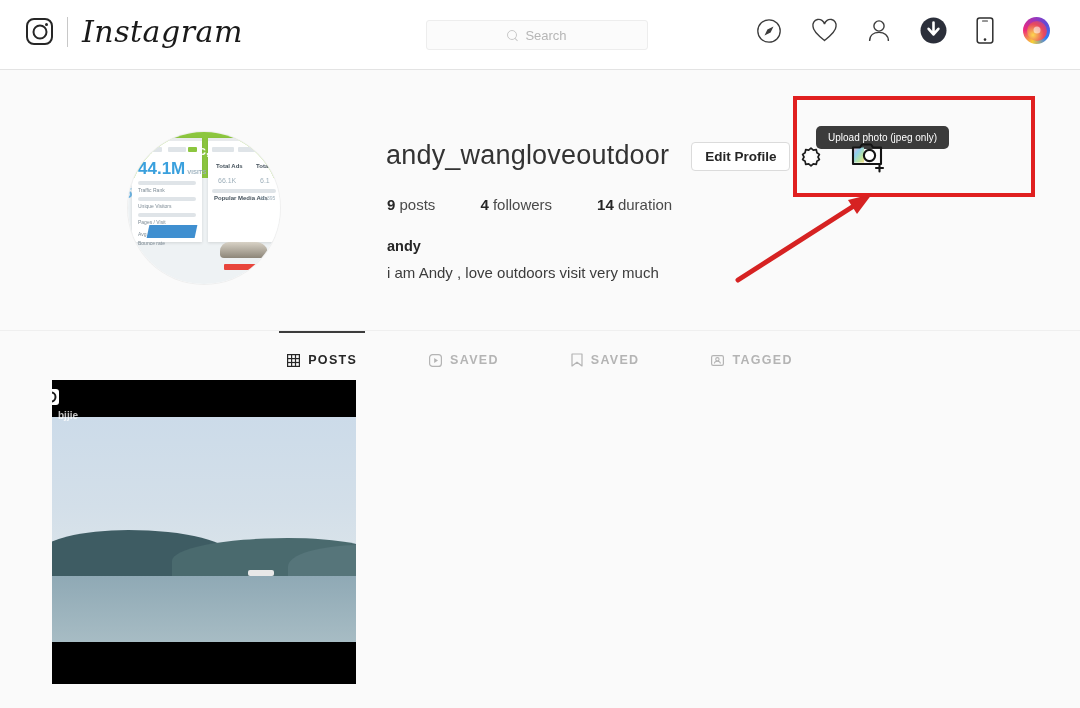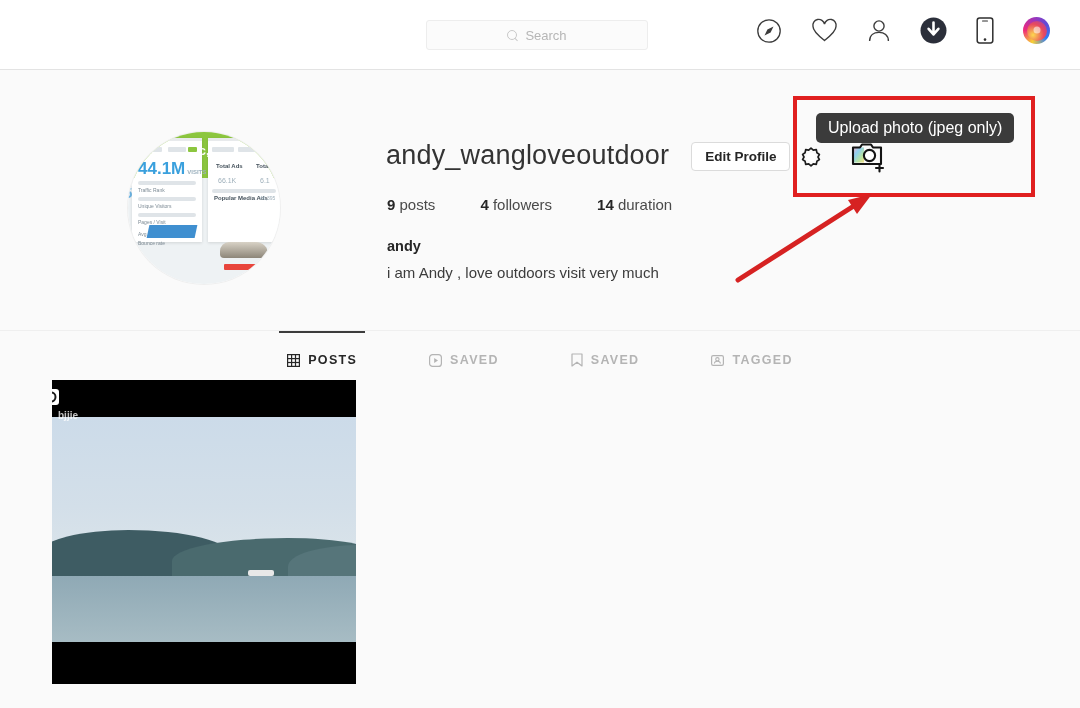--- a/index.html
+++ b/index.html
@@ -191,23 +191,23 @@
   }
 
   
   .redbox {
     position: absolute; left: 793px; top: 96px;
     width: 242px; height: 101px;
     border: 4px solid #e01f1f;
     background: transparent;
   }
   .tooltip {
-    position: absolute; left: 816px; top: 113px;
+    position: absolute; left: 816px; top: 126px;
     background: #3b3b3b; color: #fff;
-    font-size: 16px; padding: 6px 12px; border-radius: 5px;
+    font-size: 10px; padding: 6px 12px; border-radius: 5px;
     white-space: nowrap;
   }
   .gear-ico {
     position: absolute; left: 799px; top: 145px;
     width: 24px; height: 24px;
   }
   .cam-ico {
     position: absolute; left: 851px; top: 141px;
     width: 40px; height: 32px;
   }
@@ -337,20 +337,25 @@
                      background: #fff; border-radius: 50%; }
   .c3 .wx-text { color: #fff; font-size: 22px; font-weight: bold;
                  font-family: "DejaVu Sans", sans-serif;
                  text-shadow: 0 1px 2px rgba(0,0,0,.35); }
 </style>
 </head>
 <body>
 
 <div class="header">
 
+  <div class="logo-wrap">
+    <div class="logo-mark"></div>
+    <div class="logo-div"></div>
+    <div class="logo-text">Instagram</div>
+  </div>
 
   <div class="searchbar">
     <span class="search-ico"></span>
     <span class="search-ph">Search</span>
   </div>
 
   <div class="nav-icons">
     <span>
       <svg width="26" height="26" viewBox="0 0 26 26">
         <circle cx="13" cy="13" r="11.2" fill="none" stroke="#3c3c3c" stroke-width="1.3"></circle>

